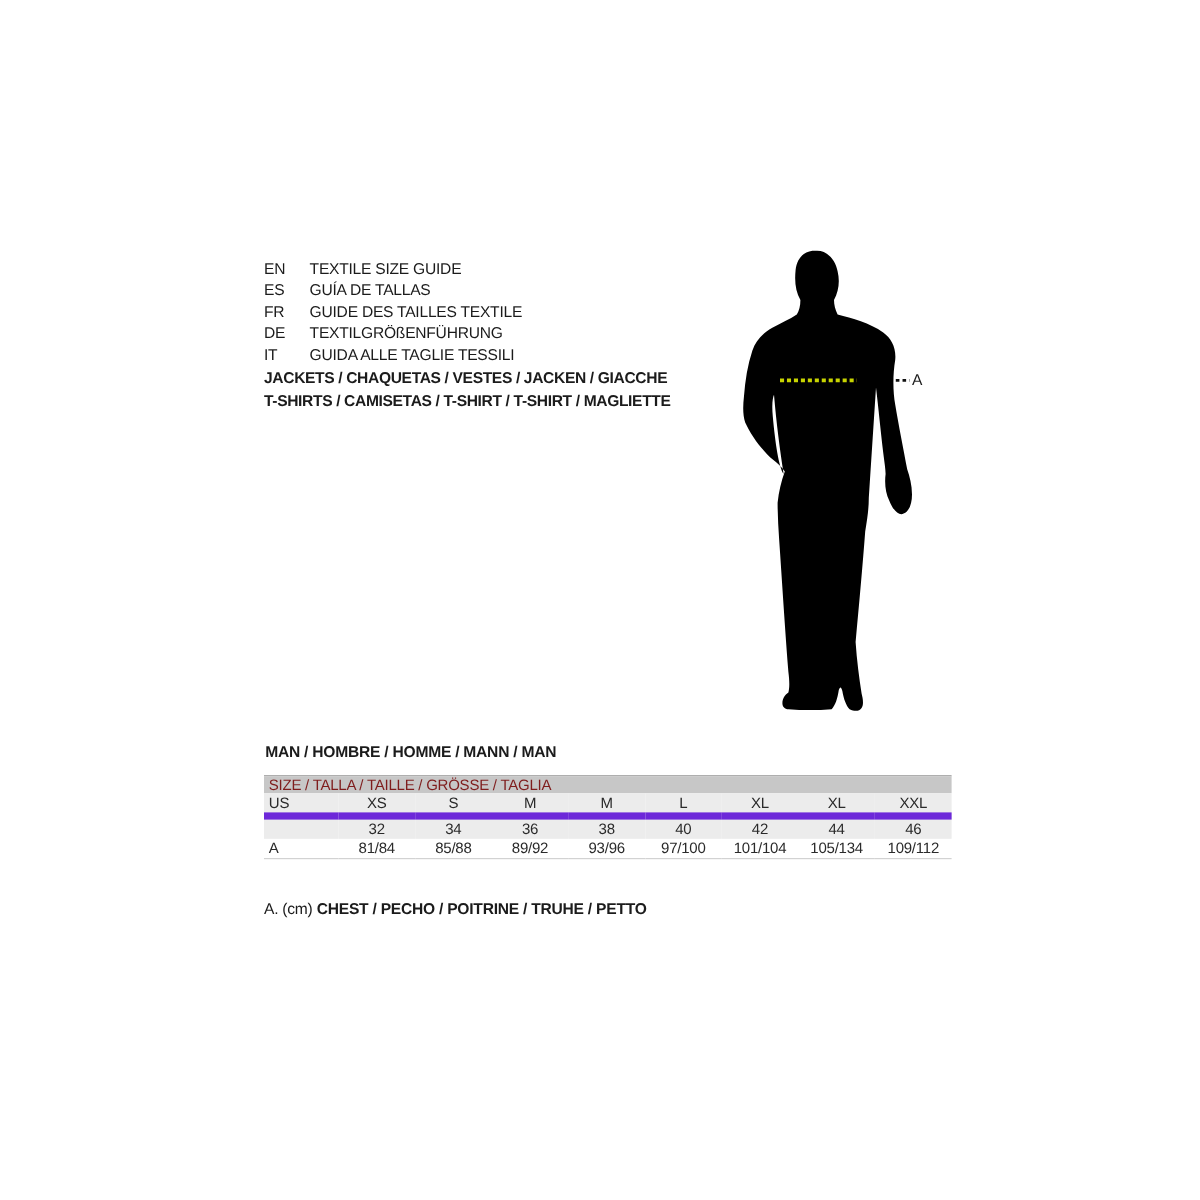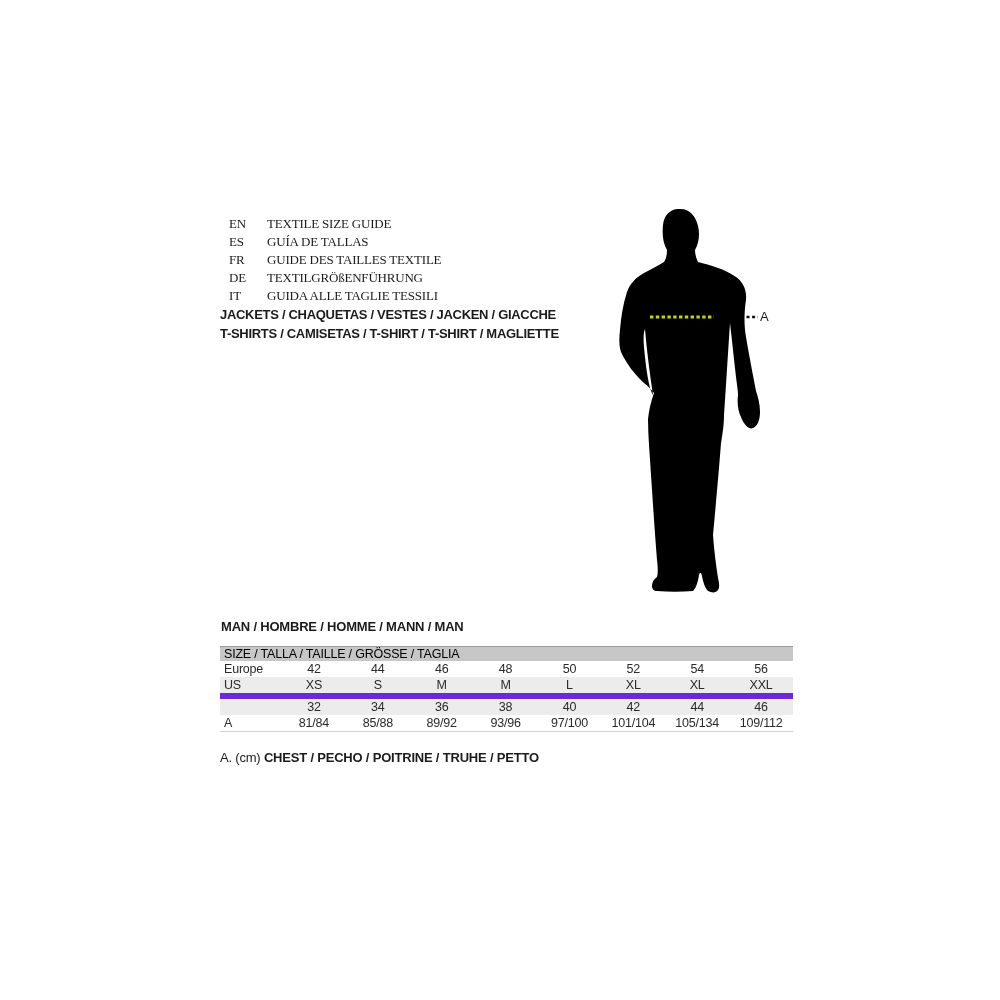--- a/index.html
+++ b/index.html
@@ -1,41 +1,41 @@
 <!DOCTYPE html>
 <html><head>
 <meta charset="utf-8">
 <style>
   html,body{margin:0;padding:0;background:#fff;}
   .canvas{
     position:relative;width:1000px;height:1000px;background:#ffffff;overflow:hidden;
     font-family:"Liberation Sans",sans-serif;color:#1b1b1b;
   }
   
-  .lang-block{position:absolute;left:229px;top:215px;font-family:Liberation Serif, serif;}
+  .lang-block{position:absolute;left:220px;top:215px;}
   .lang-row{display:flex;line-height:18px;font-size:13px;letter-spacing:-0.2px;}
   .lang-code{width:38px;flex:0 0 38px;}
   
   .garment-block{position:absolute;left:220px;top:306px;font-size:13px;font-weight:bold;
     line-height:18.5px;letter-spacing:-0.3px;}
   
   .figure-wrap{position:absolute;left:605px;top:205px;width:165px;height:395px;}
   .figure-wrap svg{display:block;width:165px;height:395px;}
   .measure-label{position:absolute;left:760px;top:309px;font-size:13px;letter-spacing:-0.2px;}
   
   .man-heading{position:absolute;left:221px;top:618px;font-size:13px;font-weight:bold;
     letter-spacing:-0.2px;line-height:18px;}
   
   .table-wrap{position:absolute;left:220px;top:646px;width:573px;border-top:1px solid #9b9b9b;}
   table.size-table{border-collapse:collapse;table-layout:fixed;width:573px;
     font-size:12.5px;letter-spacing:-0.2px;color:#2a2a2a;}
   table.size-table col.c-label{width:62px;}
   table.size-table th{
     background:#c7c7c7;font-weight:normal;text-align:left;padding:0 0 0 4px;
-    height:13px;font-size:12.5px;color:#000000;}
+    height:13px;font-size:12.5px;color:#7f1d1d;}
   table.size-table td{height:16px;padding:0;text-align:center;font-weight:normal;}
   table.size-table td.lbl{text-align:left;padding-left:4px;}
   tr.r-stripe td{background:#ececec;}
   tr.r-stripe2 td{background:#ececec;border-top:6px solid #6d28d9;}
   tr.r-last td{border-bottom:1px solid #d2d2d2;}
   
   .note{position:absolute;left:220px;top:749px;font-size:13px;letter-spacing:-0.2px;line-height:18px;}
   .note b{font-weight:bold;}
 </style>
 </head>
@@ -139,31 +139,20 @@
           <col>
           <col>
           <col>
       </colgroup>
       <thead>
         <tr>
           <th colspan="9">SIZE / TALLA / TAILLE / GRÖSSE / TAGLIA</th>
         </tr>
       </thead>
       <tbody>
-        <tr>
-          <td class="lbl">Europe</td>
-          <td>42</td>
-          <td>44</td>
-          <td>46</td>
-          <td>48</td>
-          <td>50</td>
-          <td>52</td>
-          <td>54</td>
-          <td>56</td>
-        </tr>
         <tr class="r-stripe">
           <td class="lbl">US</td>
           <td>XS</td>
           <td>S</td>
           <td>M</td>
           <td>M</td>
           <td>L</td>
           <td>XL</td>
           <td>XL</td>
           <td>XXL</td>

